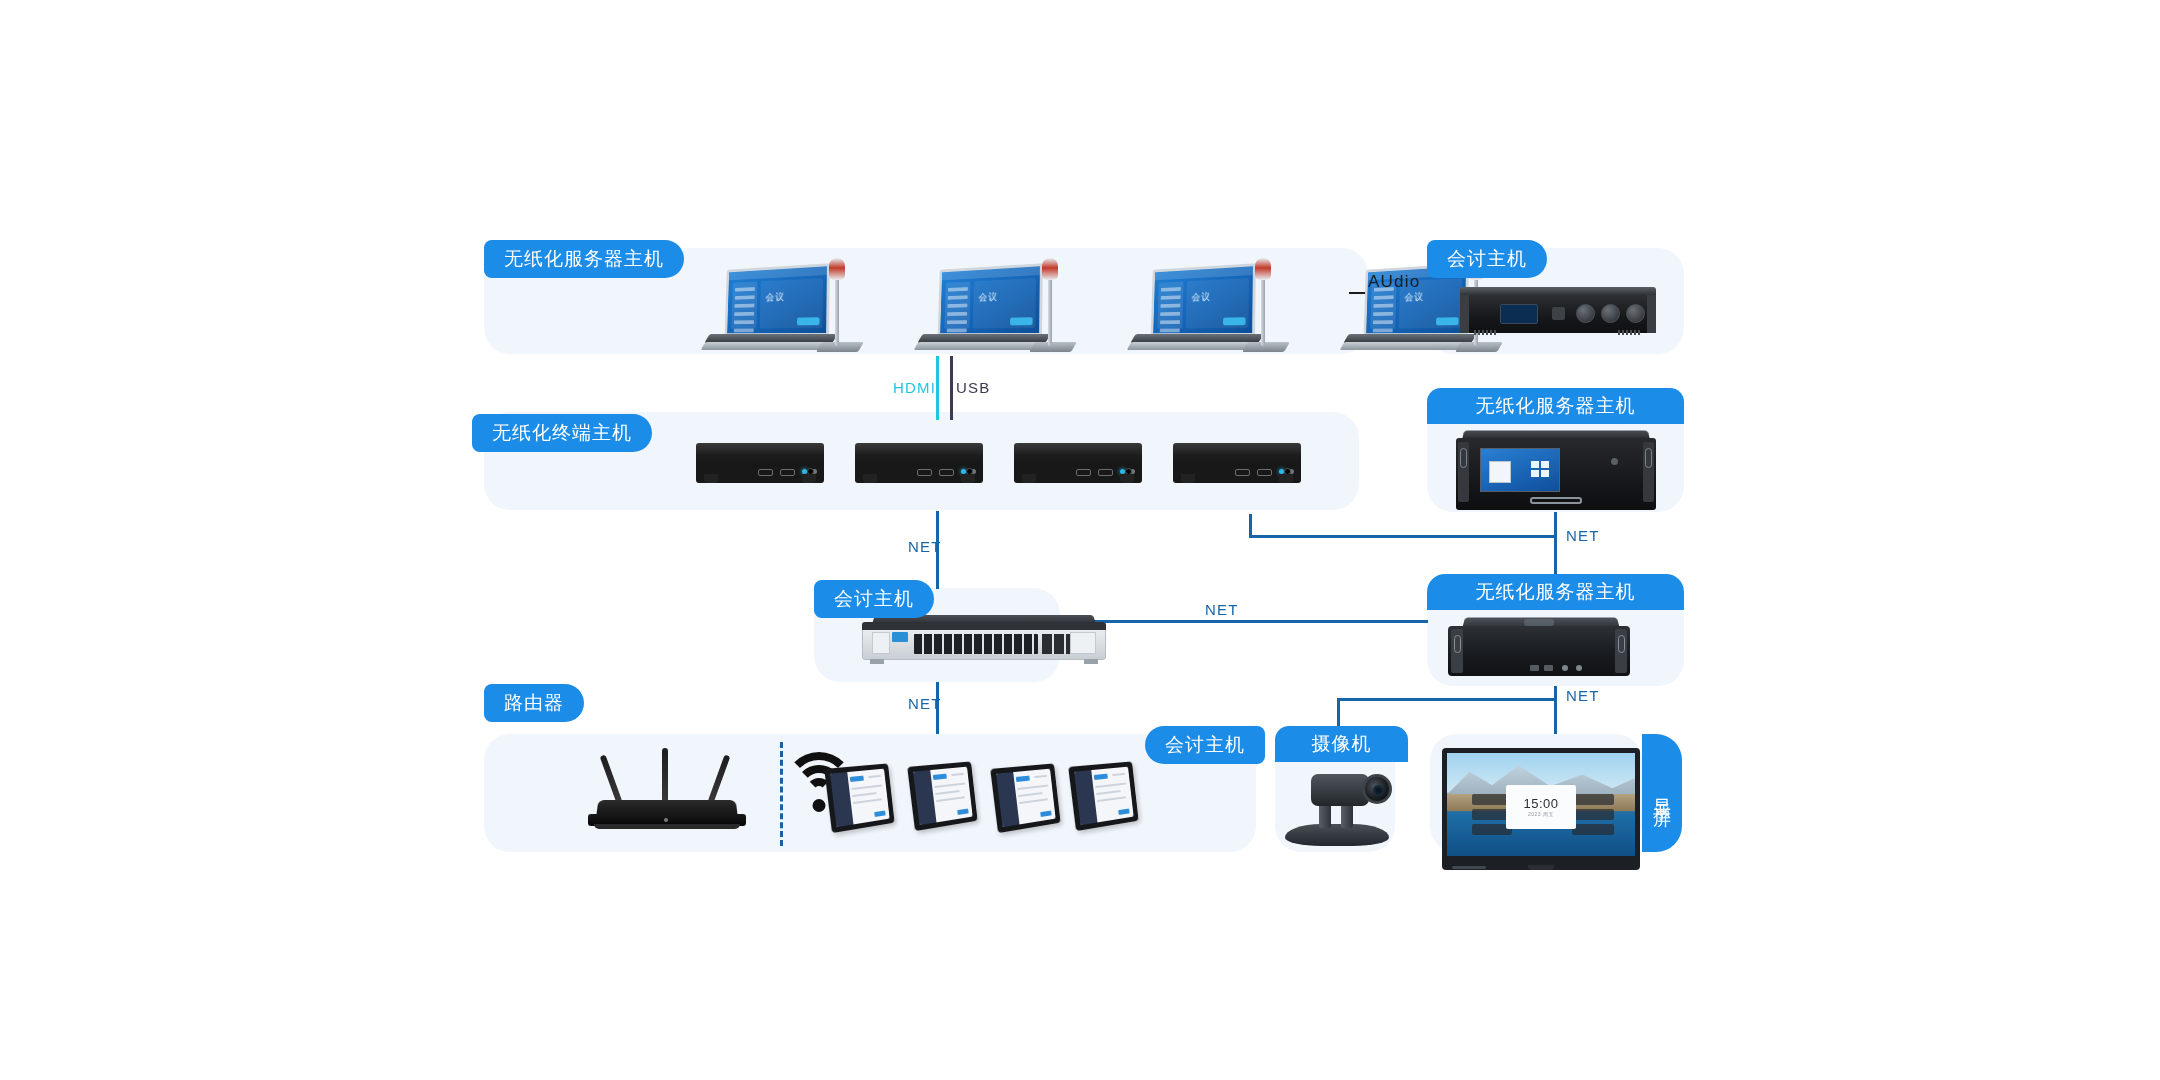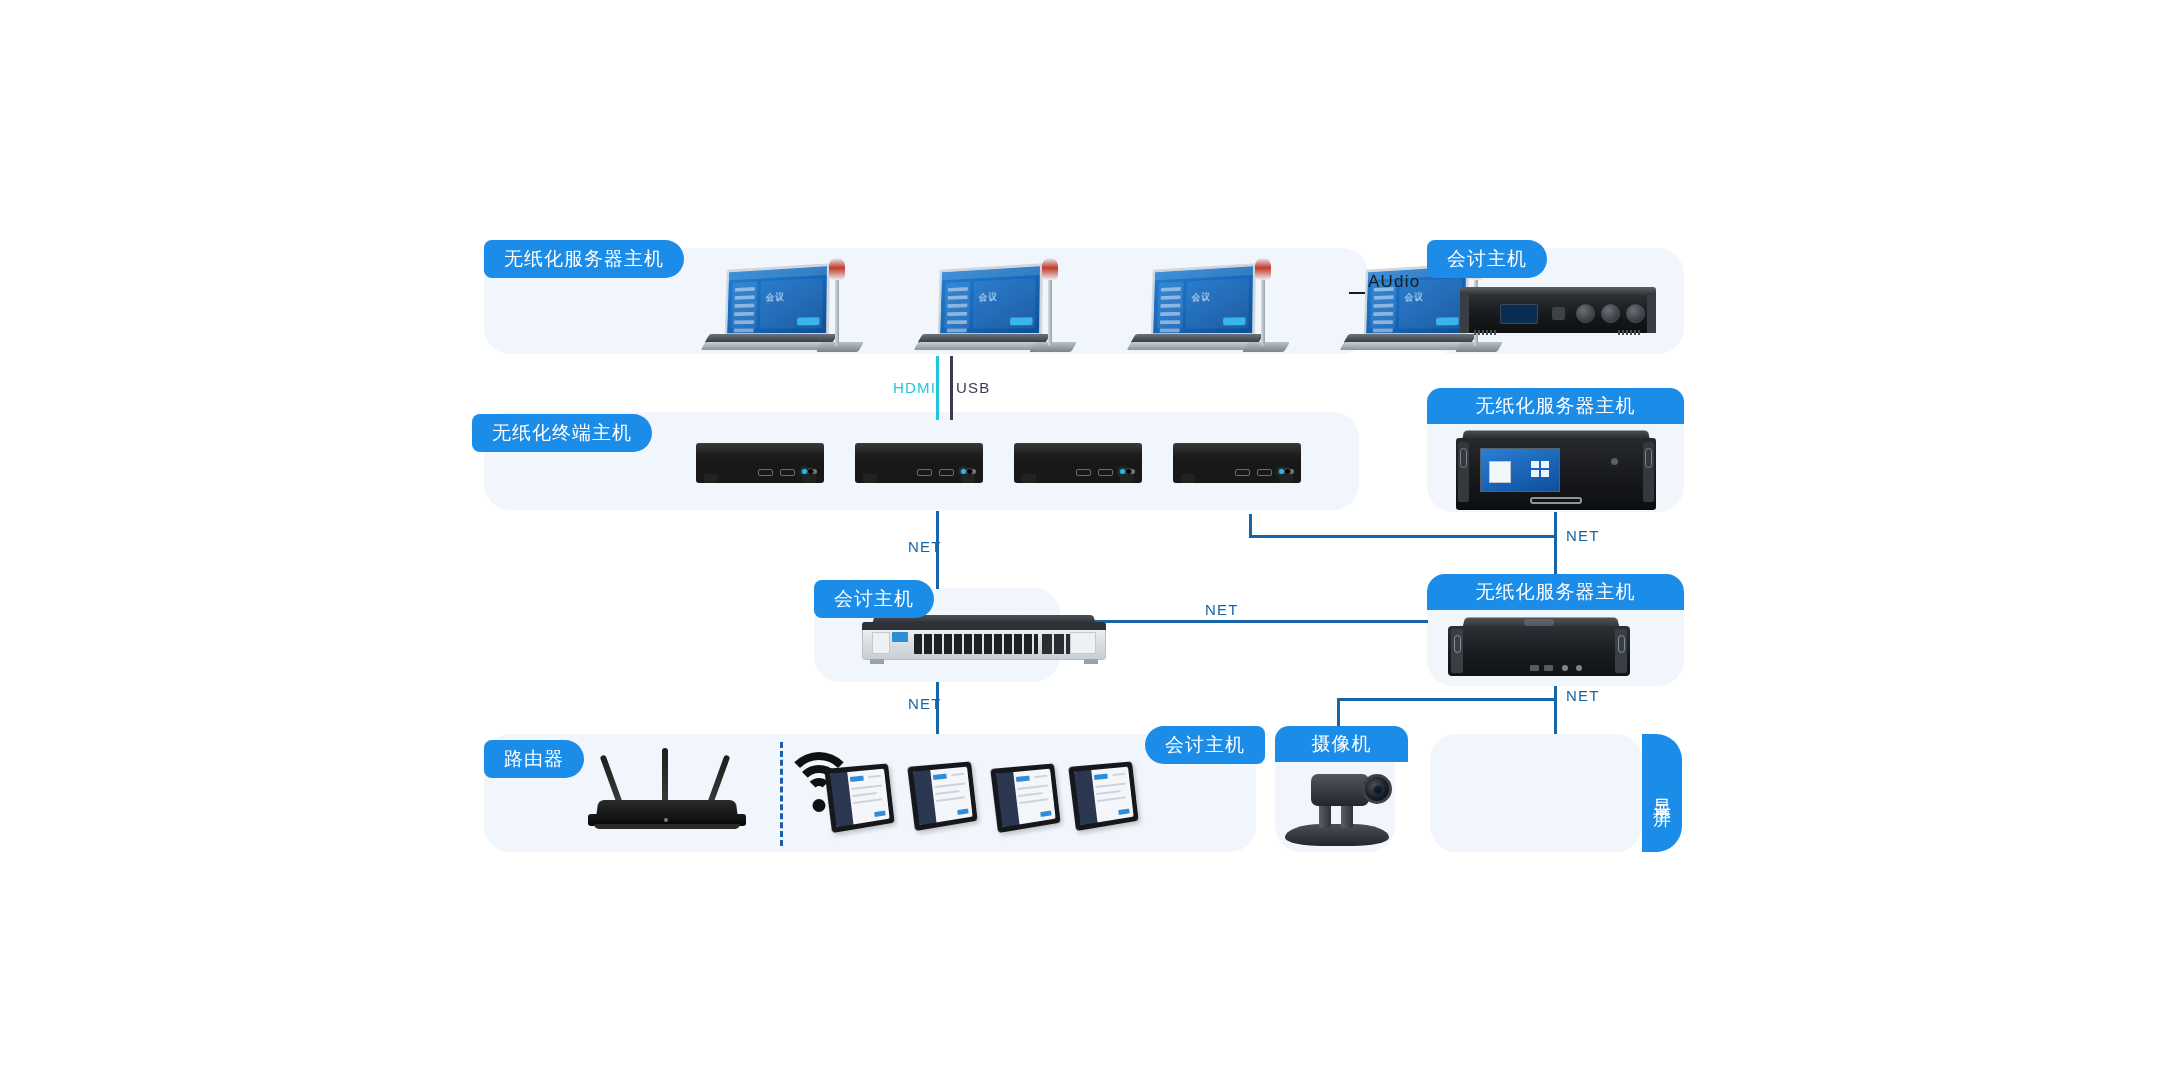--- a/index.html
+++ b/index.html
@@ -502,21 +502,21 @@
   <div class="ln ln-v" style="left:936px; top:682px; height:52px;"></div>
   <div class="lnlabel" style="left:908px; top:695px;">NET</div>
 
   <div class="ln ln-v" style="left:1554px; top:686px; height:48px;"></div>
   <div class="ln ln-h" style="left:1337px; top:698px; width:219px;"></div>
   <div class="ln ln-v" style="left:1337px; top:698px; height:36px;"></div>
   <div class="lnlabel" style="left:1566px; top:687px;">NET</div>
 
   <div class="panel" style="left:484px; top:734px; width:772px; height:118px;"></div>
 
-  <div class="tab tab-tl" style="left:484px; top:740px;">
+  <div class="tab tab-tl" style="left:484px; top:684px;">
     <span>路由器</span>
   </div>
 
   <div class="tab tab-tr" style="left:1145px; top:726px;">
     <span>会讨主机</span>
   </div>
 
   <div class="router" style="left:588px; top:748px;">
     <div class="ant" style="left:20px; top:6px; height:50px; transform:rotate(-20deg);"></div>
     <div class="ant" style="left:74px; top:0px; height:56px;"></div>
@@ -602,14 +602,31 @@
     <div class="lens">
         <i></i>
       </div>
   </div>
 
   <div class="panel" style="left:1430px; top:734px; width:212px; height:118px;"></div>
   <div class="tab tab-vr" style="left:1642px; top:734px; height:118px;">
     <span>显示屏</span>
   </div>
 
+  <div class="display" style="left:1442px; top:748px;">
+    <div class="bez"></div>
+    <div class="sky"></div>
+    <div class="mount"></div>
+    <div class="tile" style="left:30px; top:46px;"></div>
+    <div class="tile" style="left:30px; top:61px;"></div>
+    <div class="tile" style="left:30px; top:76px;"></div>
+    <div class="tileR" style="right:26px; top:46px;"></div>
+    <div class="tileR" style="right:26px; top:61px;"></div>
+    <div class="tileR" style="right:26px; top:76px;"></div>
+    <div class="widget">
+      <div class="clk">15:00</div>
+      <div class="sub">2023 周五</div>
+    </div>
+    <div class="stand"></div>
+    <div class="foot"></div>
+  </div>
 
 </div>
 
 </body></html>

